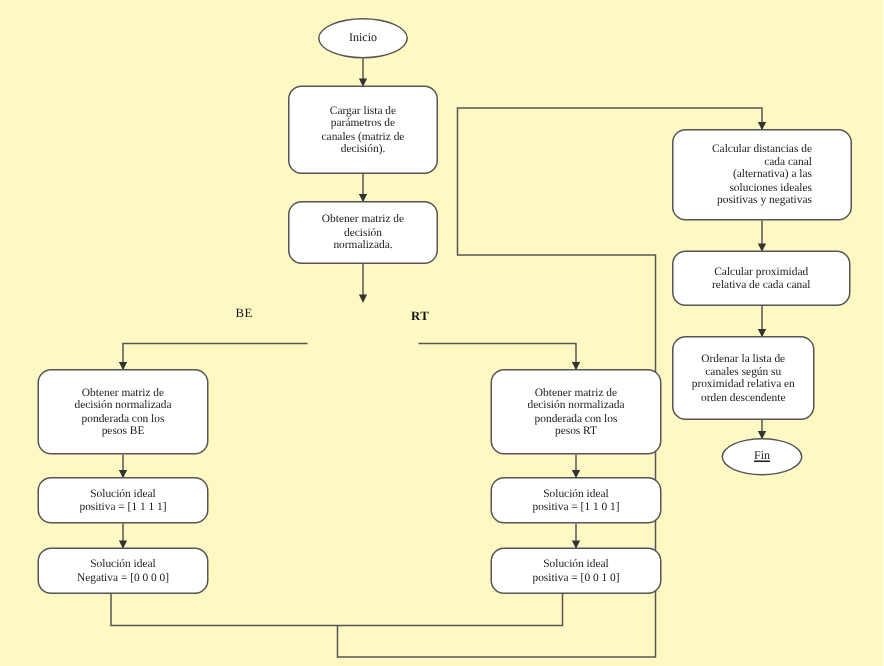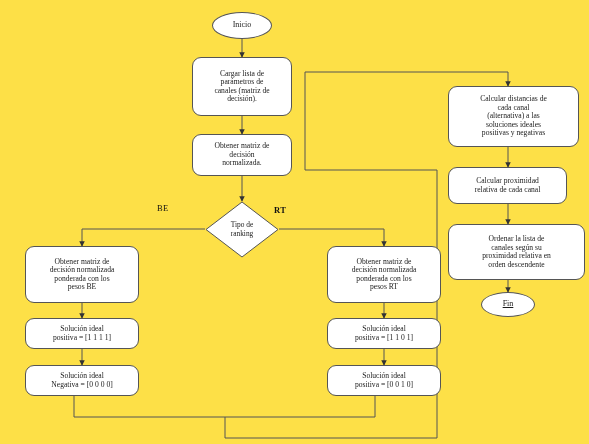--- a/index.html
+++ b/index.html
@@ -4,21 +4,21 @@
 <style>
   html, body {
     margin: 0;
     padding: 0;
     background: #ffffff;
   }
   #canvas {
     position: relative;
     width: 589px;
     height: 444px;
-    background: #fde047;
+    background: #fef9c3;
     overflow: hidden;
     font-family: "Liberation Serif", "DejaVu Serif", serif;
   }
   #wires {
     position: absolute;
     left: 0;
     top: 0;
     width: 589px;
     height: 444px;
     pointer-events: none;
@@ -122,27 +122,20 @@
 canales (matriz de
 decisión).</span>
   </div>
 
   <div class="node process" style="left:192px; top:134px; width:100px; height:42px;">
     <span class="txt">Obtener matriz de
 decisión
 normalizada.</span>
   </div>
 
-  <div class="node decision" style="left:205px; top:201px; width:74px; height:57px;">
-    <svg class="dshape" viewBox="0 0 74 57" preserveAspectRatio="none">
-      <polygon points="37,1 73,28.5 37,56 1,28.5" fill="#ffffff" stroke="#555555" stroke-width="1"></polygon>
-    </svg>
-    <span class="txt">Tipo de
-ranking</span>
-  </div>
 
   <div class="branch-label" style="left:157px; top:203px;">BE</div>
   <div class="branch-label" style="left:274px; top:205px;font-weight:bold;">RT</div>
 
   <div class="node process" style="left:25px; top:246px; width:114px; height:57px;">
     <span class="txt">Obtener matriz de
 decisión normalizada
 ponderada con los
 pesos BE</span>
   </div>
@@ -167,34 +160,34 @@
   <div class="node process" style="left:327px; top:318px; width:114px; height:31px;">
     <span class="txt">Solución ideal
 positiva = [1 1 0 1]</span>
   </div>
 
   <div class="node process" style="left:327px; top:365px; width:114px; height:31px;">
     <span class="txt">Solución ideal
 positiva = [0 0 1 0]</span>
   </div>
 
-  <div class="node process" style="left:448px; top:86px; width:131px; height:61px;">
+  <div class="node process" style="left:448px; top:86px; width:120px; height:61px;text-align:right;">
     <span class="txt">Calcular distancias de
 cada canal
 (alternativa) a las
 soluciones ideales
 positivas y negativas</span>
   </div>
 
   <div class="node process" style="left:448px; top:167px; width:119px; height:37px;">
     <span class="txt">Calcular proximidad
 relativa de cada canal</span>
   </div>
 
-  <div class="node process" style="left:448px; top:224px; width:137px; height:56px;">
+  <div class="node process" style="left:448px; top:224px; width:95px; height:56px;">
     <span class="txt">Ordenar la lista de
 canales según su
 proximidad relativa en
 orden descendente</span>
   </div>
 
   <div class="node terminal" style="left:481px; top:292px; width:54px; height:25px;text-decoration:underline;">
     <span class="txt">Fin</span>
   </div>
 

